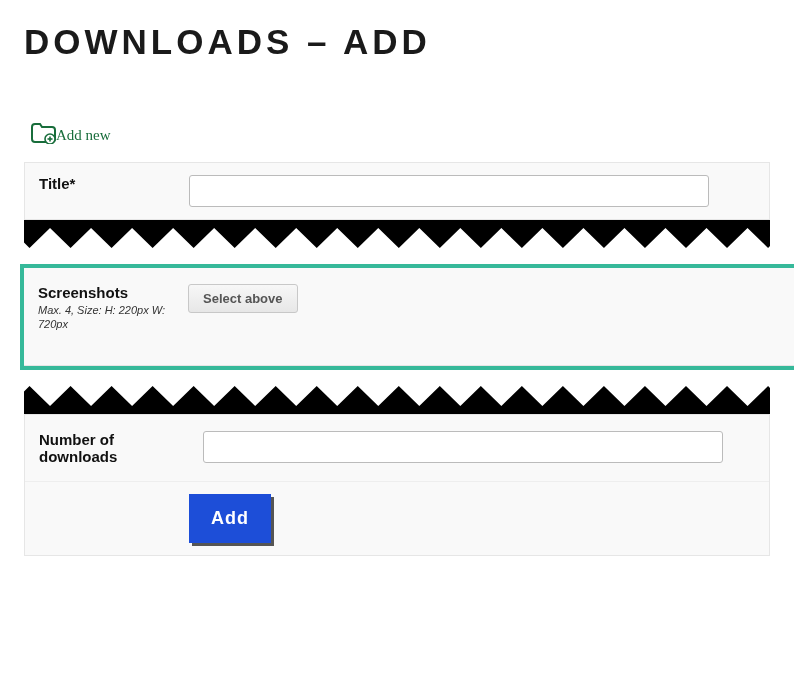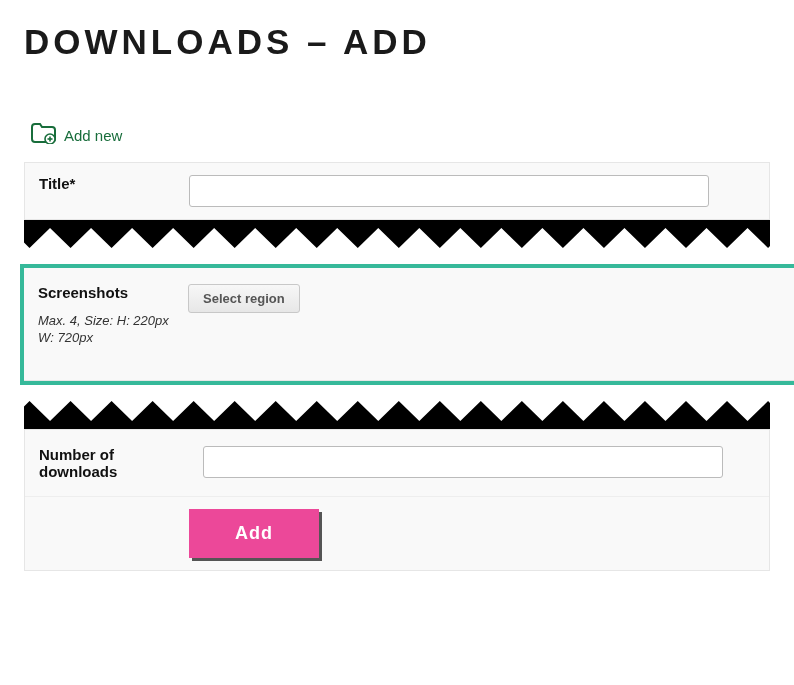--- a/index.html
+++ b/index.html
@@ -1,45 +1,45 @@
 <!DOCTYPE html>
 <html><head>
 <meta charset="utf-8">
 <style>
 * { box-sizing: border-box; margin: 0; padding: 0; }
 body { font-family: -apple-system, "Segoe UI", Helvetica, Arial, sans-serif; background: #fff; color: #222; width: 794px; }
 .page { padding: 22px 24px 40px 24px; }
 .page-title { font-size: 35px; font-weight: 800; letter-spacing: 4px; color: #1a1a1a; margin-bottom: 60px; }
-.add-new { display: flex; align-items: center; gap: 8px; margin: 0 0 14px 6px; }
+.add-new { display: flex; align-items: center; margin: 0 0 14px 6px; font-family: Liberation Serif, serif; }
 .add-new svg { width: 26px; height: 22px; }
 .add-new-text { color: #186d3b; font-size: 15px; }
 
 .form-card { border: 1px solid #e6e6e6; background: #f9f9f9; }
 .form-row { display: flex; align-items: flex-start; padding: 12px 14px; border-bottom: 1px solid #eee; }
 .form-row:last-child { border-bottom: none; }
 .label-col { width: 150px; padding-right: 10px; }
 .label-main { font-weight: 800; font-size: 15px; color: #111; }
-.label-sub { font-size: 13px; font-style: italic; color: #333; line-height: 1.3; margin-top: 12px; }
+.label-sub { font-size: 11px; font-style: italic; color: #333; line-height: 1.3; margin-top: 2px; }
 .field-col { flex: 1; }
 
 .text-input { width: 520px; height: 32px; border: 1px solid #bbb; border-radius: 3px; background: #fff; padding: 4px 8px; font-size: 14px; }
 
 .highlight-frame { border: 4px solid #36b99a; padding: 0; margin-left: -4px; margin-right: -28px; }
 .highlight-frame .form-card-inner { background: #f9f9f9; }
 .highlight-frame .form-row { border-bottom: 1px solid #e6e6e6; padding: 16px 14px 33px 14px; }
 
 .select-files-btn { background: linear-gradient(#f7f7f7,#e7e7e7); border: 1px solid #c8c8c8; border-radius: 3px; padding: 6px 14px; font-size: 13px; font-weight: 600; color: #555; cursor: pointer; }
 .thumb-text { font-size: 16px; color: #333; }
 
 .zigzag { position: relative; height: 44px; width: 100%; overflow: hidden; }
 .zigzag svg { width: 110%; height: 100%; margin-left: -2%; }
 
 .number-row { padding-top: 16px; padding-bottom: 16px; gap: 14px; }
 .add-btn-row .label-col { width: 150px; }
-.add-btn { background: #ec4899; color: #fff; font-weight: 800; font-size: 18px; border: none; padding: 14px 46px; box-shadow: 3px 3px 0 #555; cursor: pointer; letter-spacing: 1px; }
+.add-btn { background: #1d4ed8; color: #fff; font-weight: 800; font-size: 18px; border: none; padding: 14px 22px; box-shadow: 3px 3px 0 #555; cursor: pointer; letter-spacing: 1px; }
 </style>
 </head>
 <body>
 
 <div class="page">
   <h1 class="page-title">DOWNLOADS – ADD</h1>
 
   <div class="add-new">
     <span>
       <svg viewBox="0 0 26 22" fill="none">
@@ -70,21 +70,21 @@
   </div>
 
   <div class="highlight-frame">
     <div class="form-card-inner">
       <div class="form-row">
         <div class="label-col">
           <div class="label-main">Screenshots</div>
           <div class="label-sub">Max. 4, Size: H: 220px W: 720px</div>
         </div>
         <div class="field-col">
-          <button class="select-files-btn">Select region</button>
+          <button class="select-files-btn">Select above</button>
         </div>
       </div>
     </div>
   </div>
 
   <div class="zigzag">
     <svg viewBox="0 0 800 44" preserveAspectRatio="none">
       <polygon points="0,44 800,44 800,36 780,16 760,36 740,16 720,36 700,16 680,36 660,16 640,36 620,16 600,36 580,16 560,36 540,16 520,36 500,16 480,36 460,16 440,36 420,16 400,36 380,16 360,36 340,16 320,36 300,16 280,36 260,16 240,36 220,16 200,36 180,16 160,36 140,16 120,36 100,16 80,36 60,16 40,36 20,16 0,36" fill="#000"></polygon>
     </svg>
   </div>

